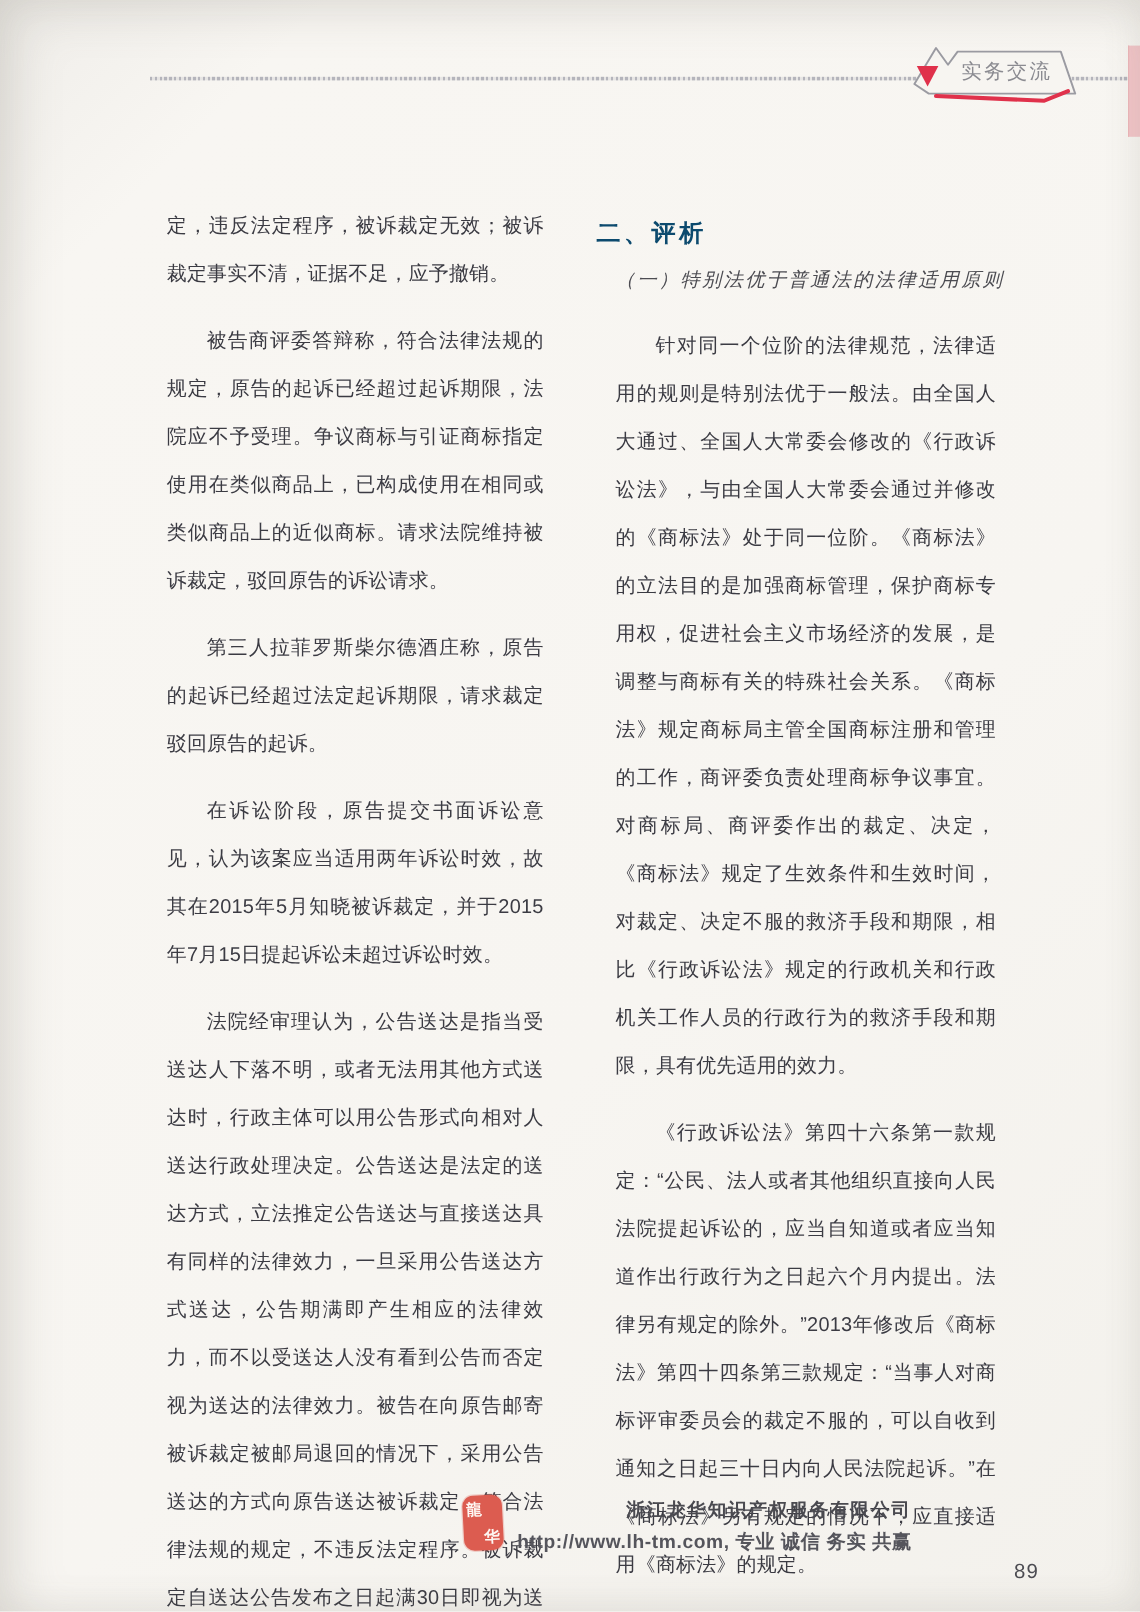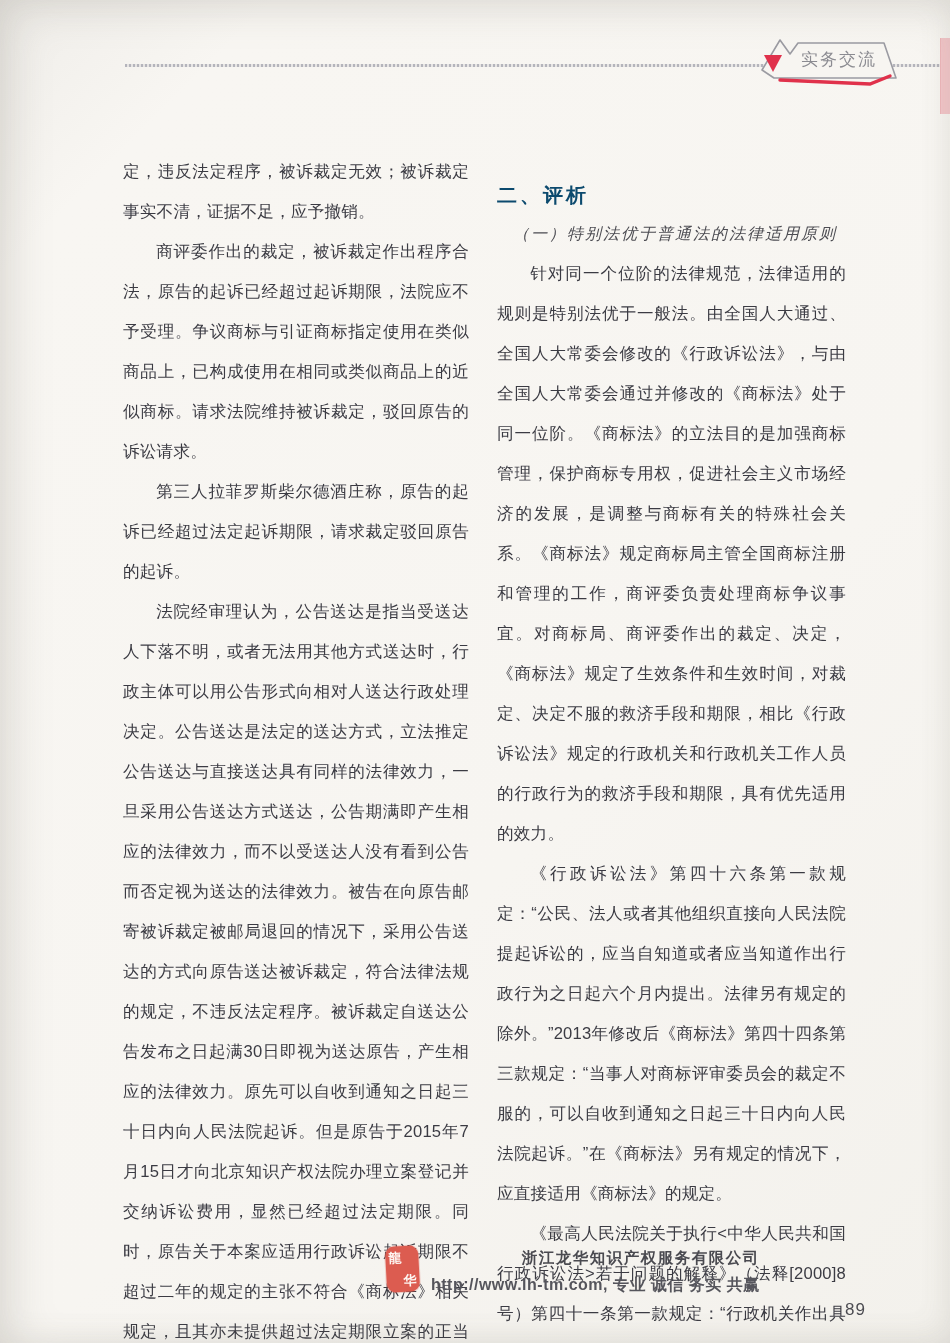--- a/index.html
+++ b/index.html
@@ -27,21 +27,21 @@
     background:#f3c6c9;border-left:1px solid #eeb7bb;
   }
   
   .col{
     position:absolute;top:152px;
     font-size:16.6px;line-height:40px;text-align:justify;
     letter-spacing:.2px;
   }
   .col-left{left:123px;width:346px;}
   .col-right{left:497px;width:349px;}
-  .col p{margin:0;text-indent:2em;}
+  .col p{margin:16px;text-indent:2em;}
   .col p.no-indent{text-indent:0;}
   .section-heading{
     margin:28px 0 6px 0;font-size:20px;font-weight:700;
     color:#0c4a6e;letter-spacing:3px;line-height:30px;text-indent:0;
   }
   .subsection-heading{
     margin:0 0 2px 16px;font-size:16px;font-weight:400;font-style:italic;
     font-family:"Liberation Serif","DejaVu Serif",serif;
     color:#4c4c52;letter-spacing:2px;line-height:36px;text-indent:0;
   }
@@ -84,22 +84,23 @@
       <path d="M6 21 L24 21 L15 38 Z" fill="#e0314b"></path>
 
       <path d="M22 46 L112 50 L132 42" fill="none" stroke="#e0314b" stroke-width="3.4" stroke-linecap="round"></path>
     </svg>
     <span class="tab-label">实务交流</span>
   </div>
   <div class="edge-strip"></div>
 
   <section class="col col-left">
     <p class="no-indent">定，违反法定程序，被诉裁定无效；被诉裁定事实不清，证据不足，应予撤销。</p>
-    <p>商评委作出的裁定，被诉裁定作出程序合法，原告的起诉已经超过起诉期限，法院应不予受理。争议商标与引证商标指定使用在类似商品上，已构成使用在相同或类似商品上的近似商标。请求法院维持被诉裁定，驳回原告的诉讼请求。</p>
+    <p>被告商评委答辩称，符合法律法规的规定，原告的起诉已经超过起诉期限，法院应不予受理。争议商标与引证商标指定使用在类似商品上，已构成使用在相同或类似商品上的近似商标。请求法院维持被诉裁定，驳回原告的诉讼请求。</p>
     <p>第三人拉菲罗斯柴尔德酒庄称，原告的起诉已经超过法定起诉期限，请求裁定驳回原告的起诉。</p>
+    <p>在诉讼阶段，原告提交书面诉讼意见，认为该案应当适用两年诉讼时效，故其在2015年5月知晓被诉裁定，并于2015年7月15日提起诉讼未超过诉讼时效。</p>
     <p>法院经审理认为，公告送达是指当受送达人下落不明，或者无法用其他方式送达时，行政主体可以用公告形式向相对人送达行政处理决定。公告送达是法定的送达方式，立法推定公告送达与直接送达具有同样的法律效力，一旦采用公告送达方式送达，公告期满即产生相应的法律效力，而不以受送达人没有看到公告而否定视为送达的法律效力。被告在向原告邮寄被诉裁定被邮局退回的情况下，采用公告送达的方式向原告送达被诉裁定，符合法律法规的规定，不违反法定程序。被诉裁定自送达公告发布之日起满30日即视为送达原告，产生相应的法律效力。原先可以自收到通知之日起三十日内向人民法院起诉。但是原告于2015年7月15日才向北京知识产权法院办理立案登记并交纳诉讼费用，显然已经超过法定期限。同时，原告关于本案应适用行政诉讼起诉期限不超过二年的规定的主张不符合《商标法》相关规定，且其亦未提供超过法定期限立案的正当理由，故依法应裁定驳回起诉。</p>
 
   </section>
 
   <section class="col col-right">
     <h2 class="section-heading">二、评析</h2>
     <h3 class="subsection-heading">（一）特别法优于普通法的法律适用原则</h3>
     <p>针对同一个位阶的法律规范，法律适用的规则是特别法优于一般法。由全国人大通过、全国人大常委会修改的《行政诉讼法》，与由全国人大常委会通过并修改的《商标法》处于同一位阶。《商标法》的立法目的是加强商标管理，保护商标专用权，促进社会主义市场经济的发展，是调整与商标有关的特殊社会关系。《商标法》规定商标局主管全国商标注册和管理的工作，商评委负责处理商标争议事宜。对商标局、商评委作出的裁定、决定，《商标法》规定了生效条件和生效时间，对裁定、决定不服的救济手段和期限，相比《行政诉讼法》规定的行政机关和行政机关工作人员的行政行为的救济手段和期限，具有优先适用的效力。</p>
     <p>《行政诉讼法》第四十六条第一款规定：“公民、法人或者其他组织直接向人民法院提起诉讼的，应当自知道或者应当知道作出行政行为之日起六个月内提出。法律另有规定的除外。”2013年修改后《商标法》第四十四条第三款规定：“当事人对商标评审委员会的裁定不服的，可以自收到通知之日起三十日内向人民法院起诉。”在《商标法》另有规定的情况下，应直接适用《商标法》的规定。</p>
     <p>《最高人民法院关于执行&lt;中华人民共和国行政诉讼法&gt;若干问题的解释》（法释[2000]8号）第四十一条第一款规定：“行政机关作出具体行政行为时，未告知公民、法人或者其他组织诉权或者起诉期限的，起诉期限从公民、法人或者其他组织知道或者应当知道诉权或者起诉期限之日起计算，但从知道或者应当知道具体行政行为之内容之日起最长不得超过2年。” 原告在诉讼中主张应适用行政诉讼起诉期限不超过二年的规定，不符合《商标法》相关规定，没有法律根</p>

